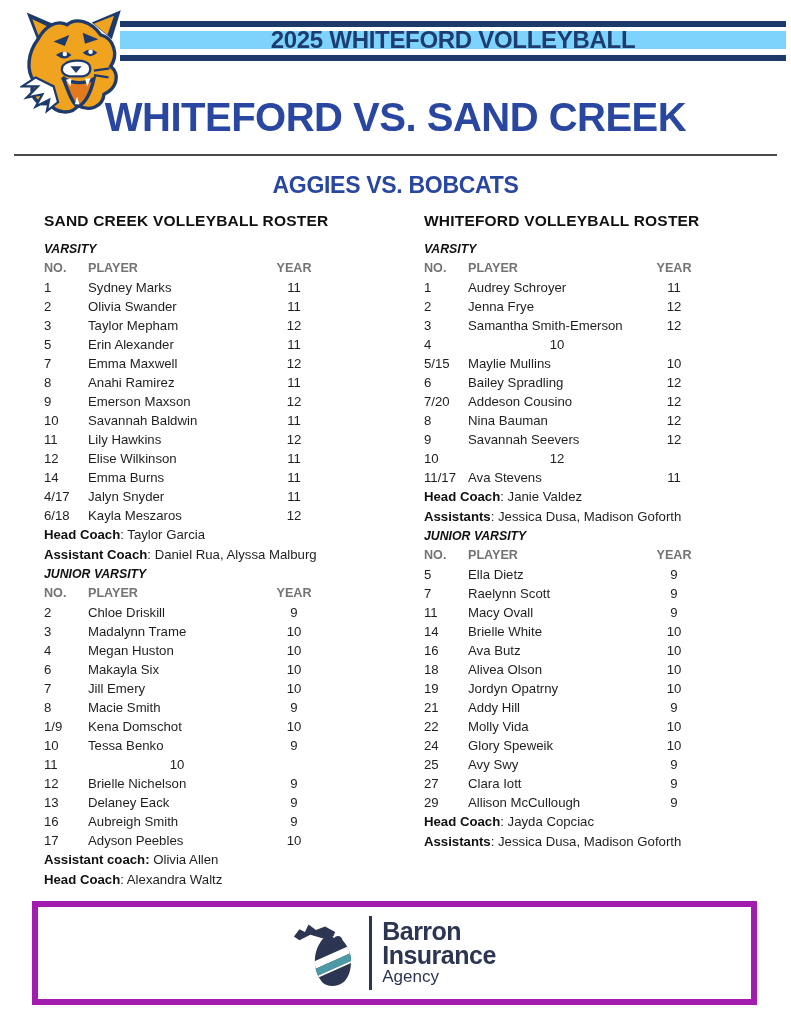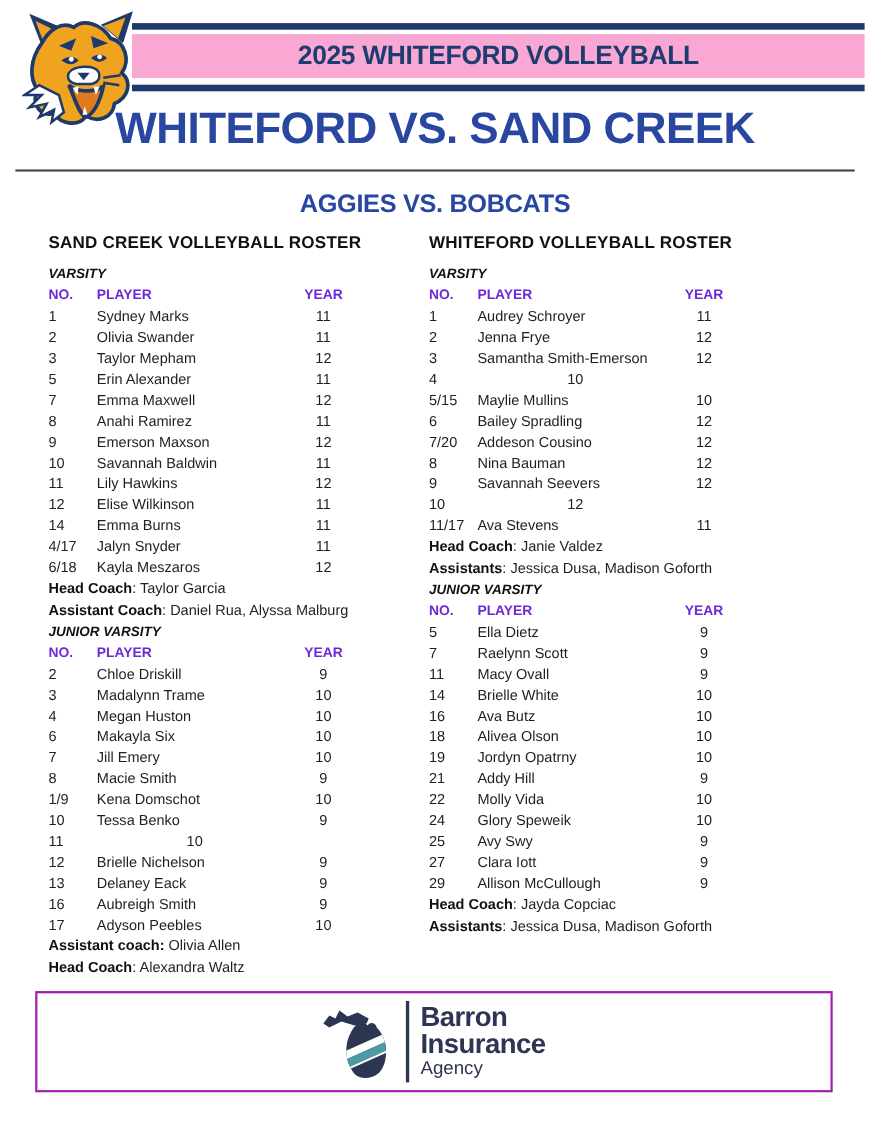--- a/index.html
+++ b/index.html
@@ -8,53 +8,53 @@
     width:791px; height:1023px; position:relative; overflow:hidden;
     font-family:"Liberation Sans", sans-serif; color:#1f1f1f;
   }
 
   
   .mascot { position:absolute; left:20px; top:6px; width:112px; height:116px; }
   .banner { position:absolute; left:120px; right:5px; top:21px; }
   .banner .bar { height:6px; background:#1d3a6b; }
   .banner .gap { height:4px; }
   .banner .yellow {
-    height:40px; background:#f9a8d4; display:flex; align-items:center; justify-content:center;
+    height:18px; background:#7dd3fc; display:flex; align-items:center; justify-content:center;
   }
   .banner .yellow span {
     font-size:24px; font-weight:bold; letter-spacing:-0.3px; color:#1d3c6f;
   }
   .matchup {
     position:absolute; top:95px; left:0; right:0; text-align:center;
     font-size:40px; font-weight:bold; letter-spacing:-0.5px; color:#2947a0;
   }
   .rule { position:absolute; top:154px; left:14px; right:14px; border-top:2px solid #4a4a4a; }
   .subtitle {
     position:absolute; top:172px; left:0; right:0; text-align:center;
     font-size:23px; font-weight:bold; letter-spacing:-0.3px; color:#2947a0;
   }
 
   
-  .rosters { position:absolute; top:212px; left:44px; display:flex; }
+  .rosters { position:absolute; top:212px; left:44px; display:flex; gap:34px; }
   .roster-col { width:346px; }
   .roster-title { font-size:15.5px; font-weight:bold; color:#111; letter-spacing:0.2px; margin-bottom:10px; }
   .section { margin-bottom:0; }
   .section + .section { margin-top:1px; }
   .section-label { font-size:12.3px; font-weight:bold; color:#111; line-height:19px;font-style:italic; }
   .t-row { display:grid; grid-template-columns:44px 178px 56px; line-height:19px; }
   .t-row .c-year { text-align:center; }
-  .t-head { font-size:12.6px; font-weight:bold; color:#6d28d9; }
+  .t-head { font-size:12.6px; font-weight:bold; color:#737373; }
   .t-body { font-size:13.2px; color:#1f1f1f; }
   .coach-line { font-size:13.2px; line-height:19.5px; color:#1f1f1f; }
   .coach-line b { color:#111; }
 
   
   .footer-box {
-    position:absolute; left:32px; right:34px; top:901px; height:92px;
-    border:2px solid #a21caf; display:flex; align-items:center; justify-content:center;
+    position:absolute; left:32px; right:34px; top:901px; height:104px;
+    border:6px solid #a21caf; display:flex; align-items:center; justify-content:center;
   }
   .barron { display:flex; align-items:center; gap:10px; }
   .mi-icon { width:66px; height:74px; }
   .logo-divider { width:3px; height:74px; background:#2c3551; }
   .logo-text { display:flex; flex-direction:column; justify-content:center; }
   .logo-line-big {
     font-size:25px; font-weight:bold; letter-spacing:-0.5px; color:#2c3551; line-height:24px;
   }
   .logo-line-small { font-size:17px; color:#2c3551; line-height:20px; }
 </style>

